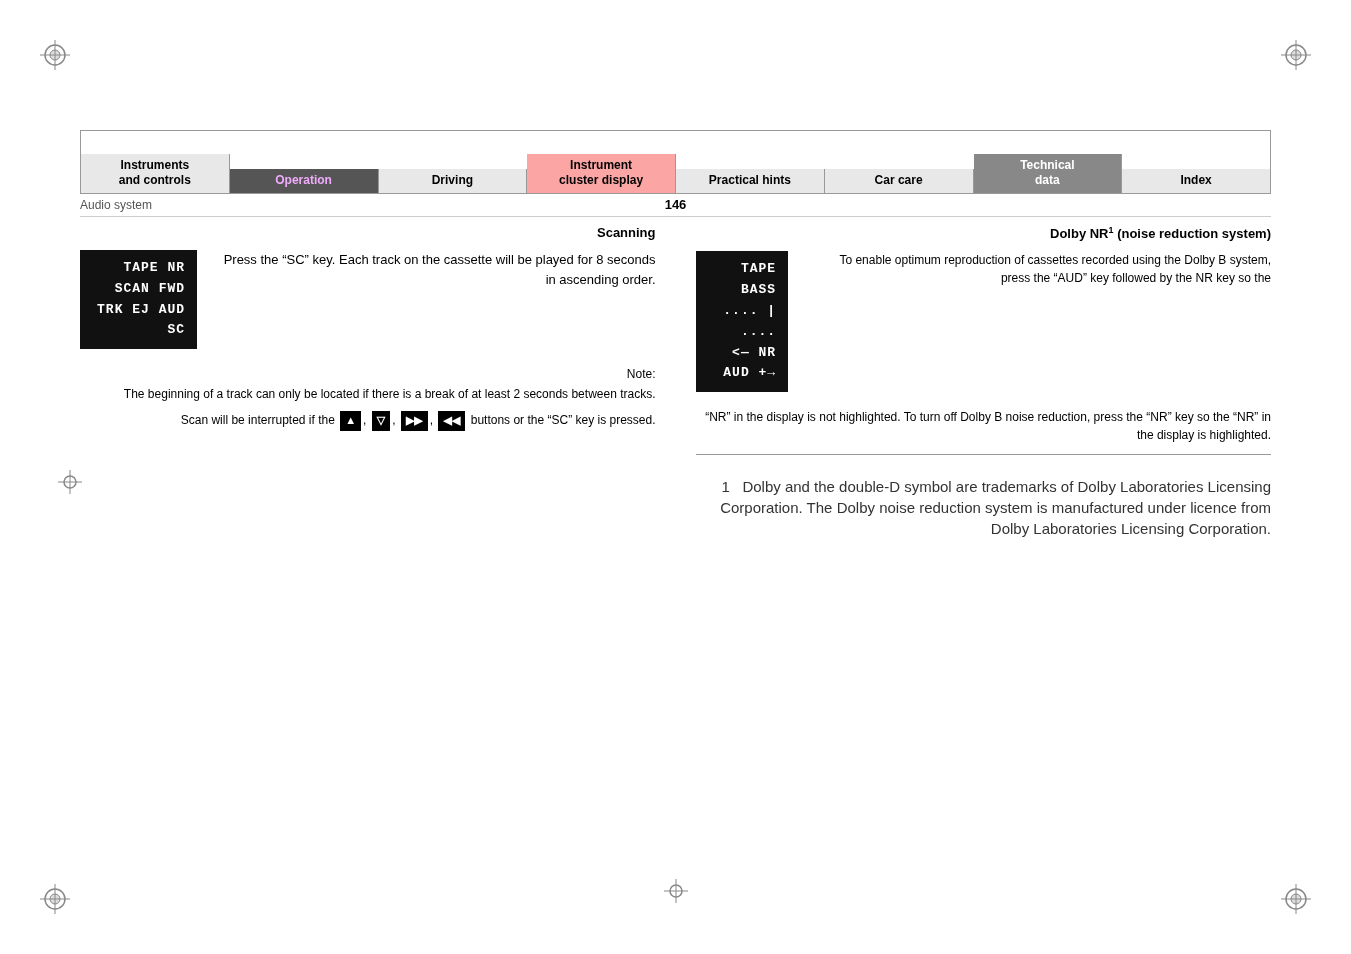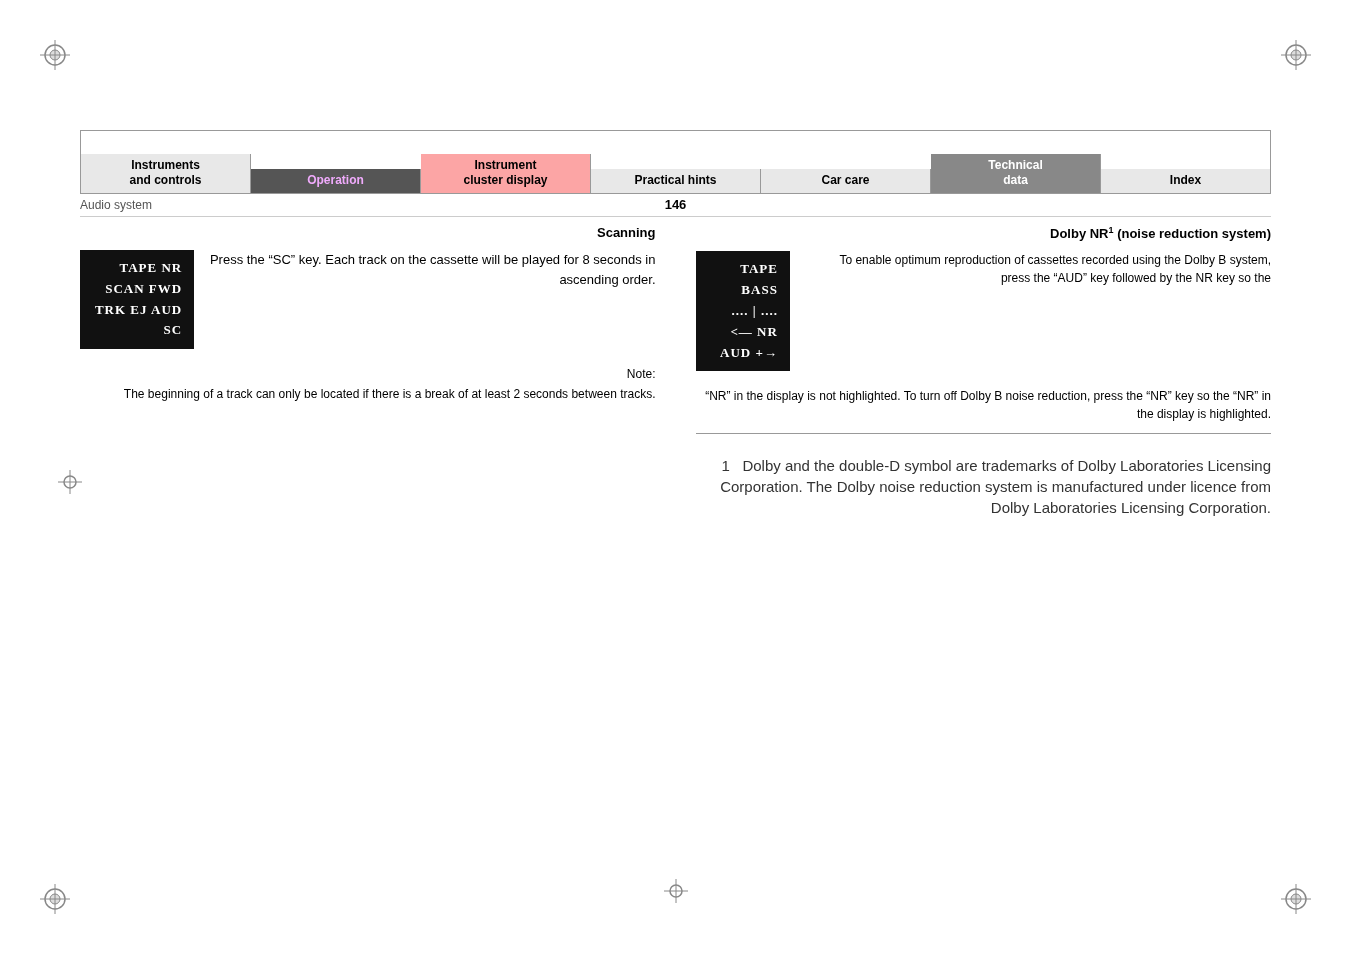--- a/index.html
+++ b/index.html
@@ -109,21 +109,21 @@
     .section-title {
       font-weight: bold;
       font-size: 13px;
       margin-bottom: 10px;
     }
 
     
     .lcd-display {
       background: #111;
       color: #fff;
-      font-family: Liberation Serif, serif;
+      font-family: Liberation Mono, monospace;
       font-size: 13px;
       font-weight: bold;
       padding: 8px 12px;
       display: inline-block;
       margin-bottom: 8px;
       line-height: 1.6;
       letter-spacing: 1px;
     }
 
     .scan-block {
@@ -241,20 +241,23 @@
 </div>
 
 <nav class="nav-bar">
   <div class="nav-item" style="background:#e8e8e8; color:#000; font-size:12px;">
     <span style="white-space:pre-line; text-align:center;">Instruments
 and controls</span>
   </div>
   <div class="nav-item active">
     <span>Operation</span>
   </div>
+  <div class="nav-item" style="background:#e8e8e8; color:#000;">
+    <span>Driving</span>
+  </div>
   <div class="nav-item" style="background:#fca5a5; color:#000;">
     <span style="white-space:pre-line; text-align:center;">Instrument
 cluster display</span>
   </div>
   <div class="nav-item" style="background:#e8e8e8; color:#000;">
     <span>Practical hints</span>
   </div>
   <div class="nav-item" style="background:#e8e8e8; color:#000;">
     <span>Car care</span>
   </div>
@@ -283,20 +286,28 @@
           <div>TAPE NR</div>
           <div>SCAN FWD</div>
           <div>TRK EJ AUD SC</div>
         </div>
         <div class="scan-text">Press the “SC” key. Each track on the cassette will be played for 8 seconds in ascending order.</div>
       </div>
 
       <div class="note-label">Note:</div>
       <div class="note-text">The beginning of a track can only be located if there is a break of at least 2 seconds between tracks.</div>
 
+      <div class="scan-interruption">
+        <span>Scan will be interrupted if the</span>
+        <span style="display:inline-block; background:#000; color:#fff; font-weight:bold; padding:1px 5px; font-size:11px; margin: 0 2px;">▲</span>,
+        <span style="display:inline-block; background:#000; color:#fff; font-weight:bold; padding:1px 5px; font-size:11px; margin: 0 2px;">▽</span>,
+        <span style="display:inline-block; background:#000; color:#fff; font-weight:bold; padding:1px 5px; font-size:11px; margin: 0 2px;">▶▶</span>,
+        <span style="display:inline-block; background:#000; color:#fff; font-weight:bold; padding:1px 5px; font-size:11px; margin: 0 2px;">◀◀</span>
+        <span>buttons or the “SC” key is pressed.</span>
+      </div>
     </div>
 
     <div class="col-right">
       <div class="section-title">
         <span>Dolby NR</span><sup>1</sup><span> (noise reduction system)</span>
       </div>
 
       <div class="dolby-block">
         <div class="lcd-display">
           <div>TAPE BASS</div>

